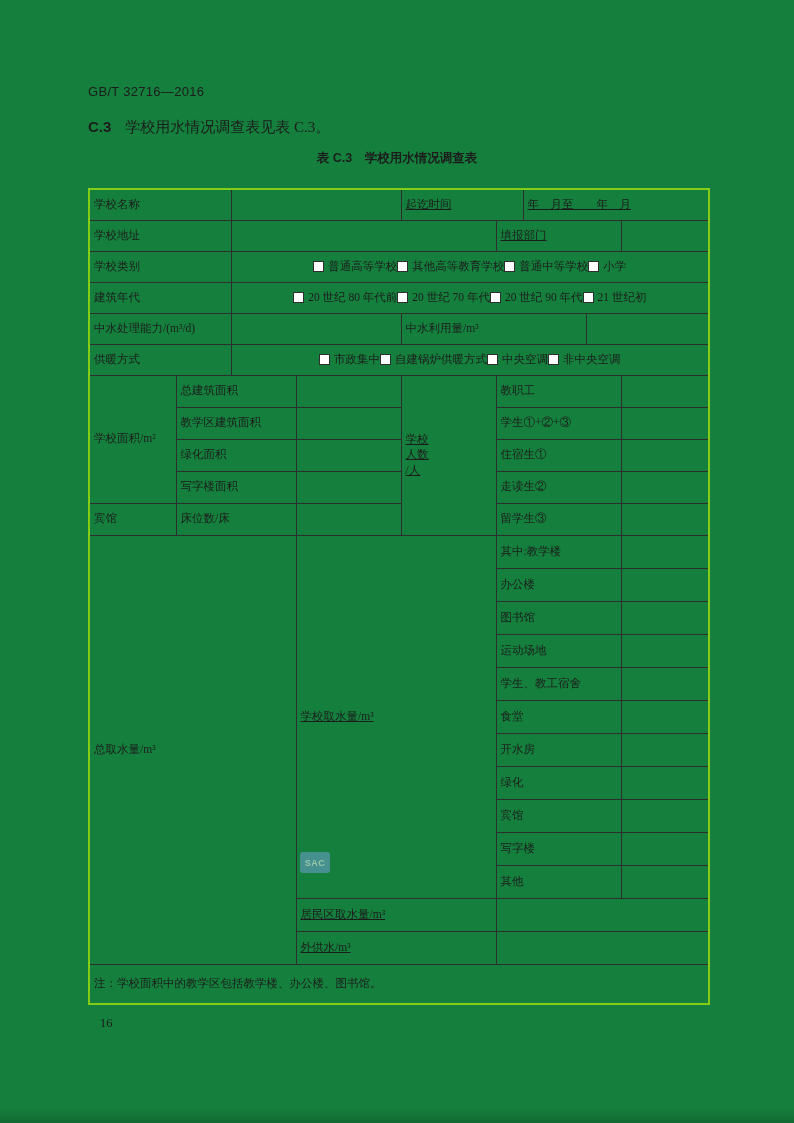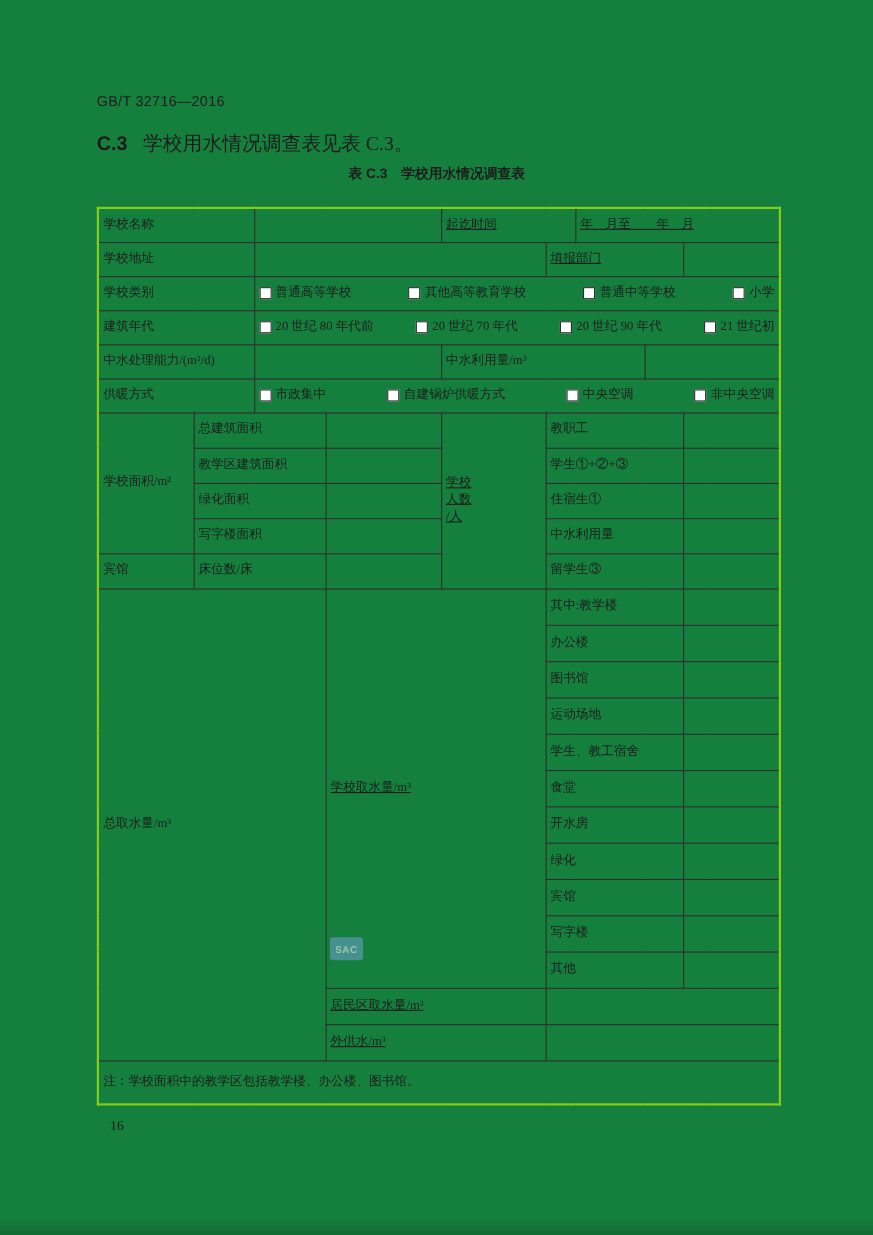--- a/index.html
+++ b/index.html
@@ -5,42 +5,42 @@
   html, body { margin:0; padding:0; background:#e9e9e7; }
   .page {
     position:relative; width:794px; height:1123px; margin:0 auto;
     background:#15803d; color:#1c1c1c;
     font-family:"Liberation Serif", serif; overflow:hidden;
   }
   .doc-code {
     position:absolute; left:88px; top:84px;
     font-family:"Liberation Sans", sans-serif; font-size:13px; letter-spacing:.3px;
   }
-  .clause-line { position:absolute; left:88px; top:118px; font-size:18px; }
+  .clause-line { position:absolute; left:88px; top:118px; font-size:15px; }
   .clause-no { font-family:"Liberation Sans", sans-serif; font-weight:bold; margin-right:14px; }
   .caption {
     position:absolute; left:0; top:150px; width:100%; text-align:center;
     font-family:"Liberation Sans", sans-serif; font-weight:bold; font-size:12.5px;
   }
   table.survey {
     position:absolute; left:88px; top:188px; width:620px;
     border-collapse:collapse; table-layout:fixed;
     border:2px solid #84cc16;
   }
   table.survey td {
     border:1px solid #2e2e2e; font-size:11.5px; line-height:1.35;
     padding:1px 4px; vertical-align:middle; text-align:left; overflow:hidden;
   }
   td.pl { padding-left:8px; }
   td.ctr { text-align:center; padding:1px 2px;text-decoration:underline; }
   tr.h-top { height:31px; }
   tr.h-mid { height:32px; }
   tr.h-big { height:33px; }
   tr.h-note { height:40px; }
-  .opts { display:flex; justify-content:space-between; align-items:center; width:100%; }
+  .opts { display:flex; justify-content:center; align-items:center; width:100%; }
   .opt { display:flex; align-items:center; gap:4px; white-space:nowrap; }
   .cb { width:9px; height:9px; border:1px solid #2e2e2e; display:inline-block; flex:none; background:#fff; }
   .pop { white-space:pre-line; line-height:1.9; }
   .note-cell { padding-left:26px; }
   .pagenum { position:absolute; left:100px; top:1016px; font-size:12.5px; }
   .watermark {
     position:absolute; left:300px; top:852px; width:30px; height:21px;
     background:#6f9fd2; opacity:.55; border-radius:3px; z-index:2;
     color:#fff; font-family:"Liberation Sans", sans-serif; font-weight:bold; font-size:9px;
     display:flex; align-items:center; justify-content:center; letter-spacing:.5px;
@@ -194,21 +194,21 @@
     <tr class="h-mid">
       <td colspan="2" class="pl">绿化面积</td>
       <td></td>
       <td colspan="3" class="pl">住宿生①</td>
       <td colspan="2"></td>
     </tr>
 
     <tr class="h-mid">
       <td colspan="2" class="pl">写字楼面积</td>
       <td></td>
-      <td colspan="3" class="pl">中水利用量</td>
+      <td colspan="3" class="pl">走读生②</td>
       <td colspan="2"></td>
     </tr>
 
     <tr class="h-mid">
       <td class="pl">宾馆</td>
       <td colspan="2" class="pl">床位数/床</td>
       <td></td>
       <td colspan="3" class="pl">留学生③</td>
       <td colspan="2"></td>
     </tr>

